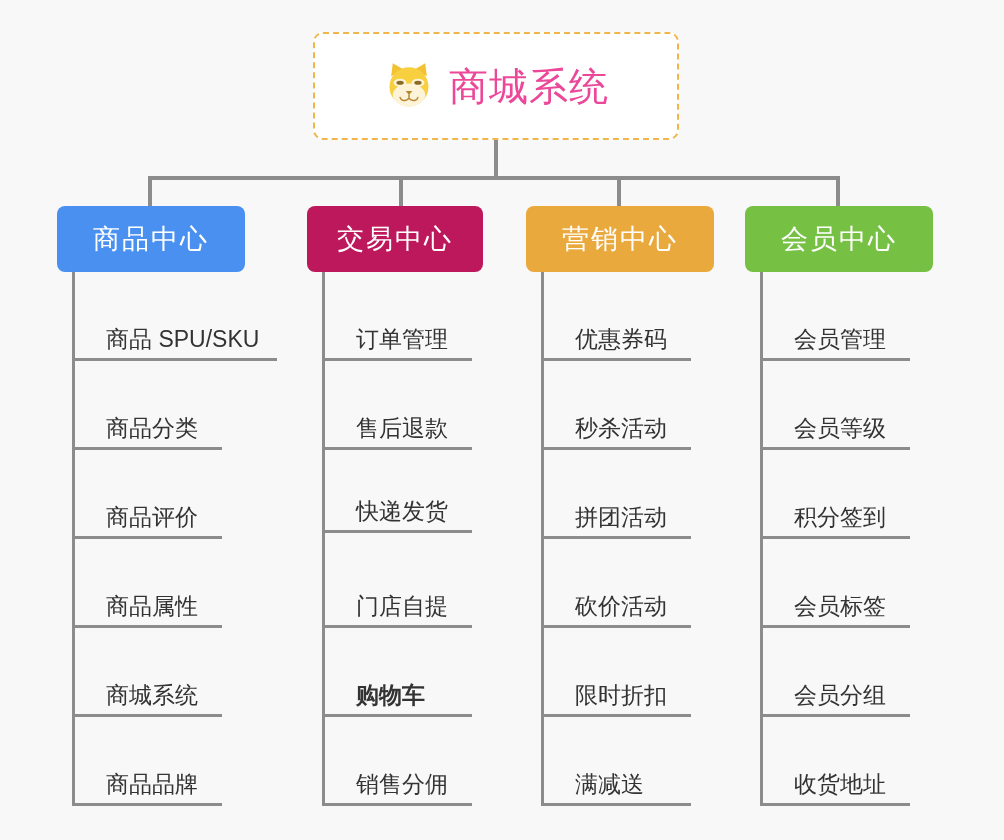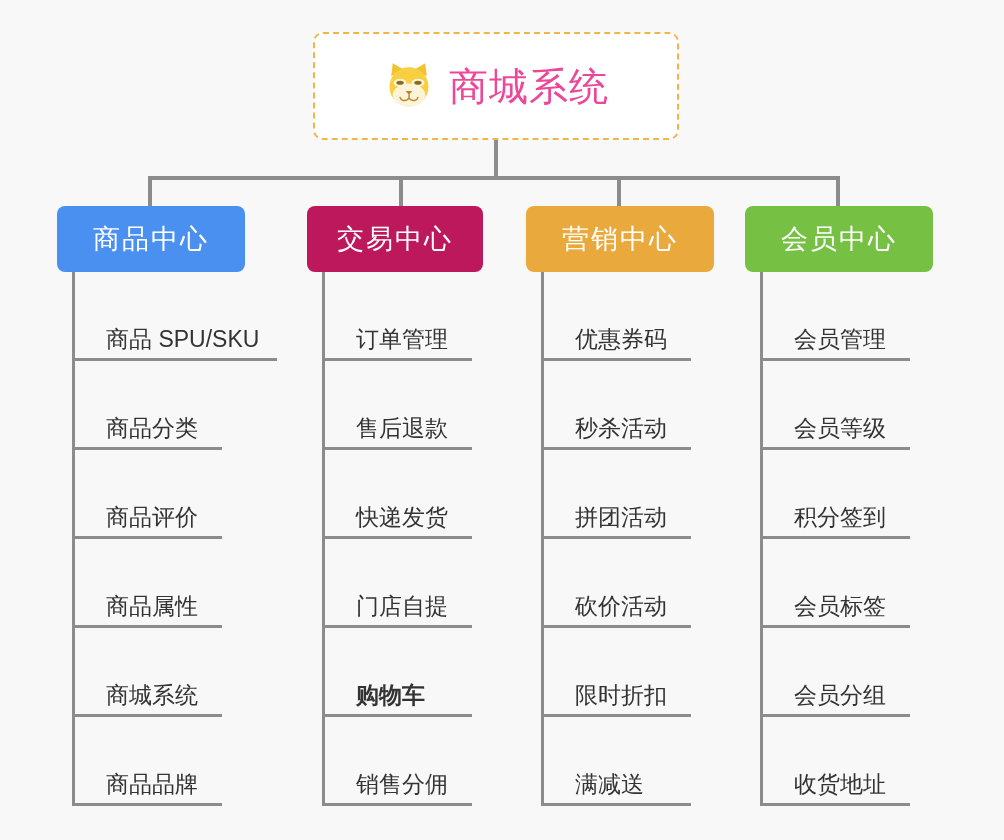--- a/index.html
+++ b/index.html
@@ -192,21 +192,21 @@
   <div class="branch" style="left:322px;">
     <div class="trunk" style="height: 534px; background: rgb(140, 140, 140);"></div>
   <div class="leaf" style="top: 0px; width: 150px;">
         <span class="leaf-label">订单管理</span>
         <div class="leaf-underline" style="width: 150px; background: rgb(140, 140, 140);"></div>
       </div>
       <div class="leaf" style="top: 89px; width: 150px;">
         <span class="leaf-label">售后退款</span>
         <div class="leaf-underline" style="width: 150px; background: rgb(140, 140, 140);"></div>
       </div>
-      <div class="leaf" style="top: 178px; width: 150px;">
+      <div class="leaf" style="top: 172px; width: 150px;">
         <span class="leaf-label">快递发货</span>
         <div class="leaf-underline" style="width: 150px; background: rgb(140, 140, 140);"></div>
       </div>
       <div class="leaf" style="top: 267px; width: 150px;">
         <span class="leaf-label">门店自提</span>
         <div class="leaf-underline" style="width: 150px; background: rgb(140, 140, 140);"></div>
       </div>
       <div class="leaf" style="top: 356px; width: 150px; font-weight: bold;">
         <span class="leaf-label">购物车</span>
         <div class="leaf-underline" style="width: 150px; background: rgb(140, 140, 140);"></div>

